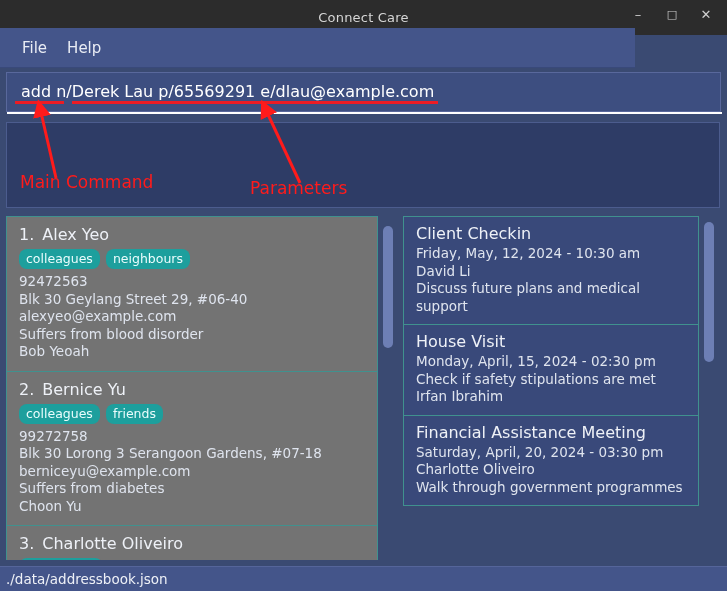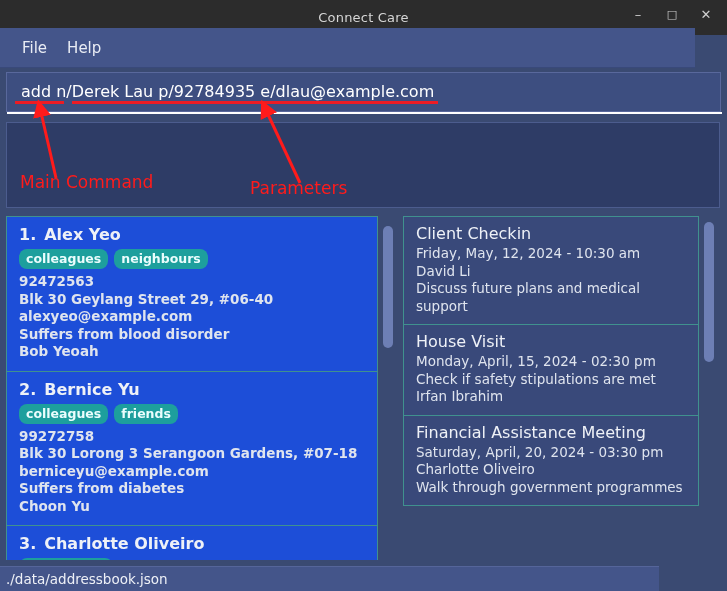--- a/index.html
+++ b/index.html
@@ -30,21 +30,21 @@
   }
   .winbtn {
     width: 34px; height: 28px;
     display: flex; align-items: center; justify-content: center;
     color: #cfcfcf; font-size: 13px; line-height: 1;
   }
   .winbtn.sq { font-size: 11px; }
 
   
   .menubar {
-    position: absolute; left: 0; top: 28px; width: 695px; height: 40px;
+    position: absolute; left: 0; top: 28px; width: 635px; height: 40px;
     background: #44558a;
     border-bottom: 1px solid #39497a;
     display: flex; align-items: center; padding-left: 12px;
   }
   .menuitem {
     color: #e9ecf4; font-size: 15px; padding: 4px 10px;
   }
 
   
   .cmdwrap {
@@ -104,24 +104,23 @@
   .listbox {
     position: absolute; left: 0; top: 0; bottom: 0;
     overflow: hidden;
   }
   .panel-left .listbox  { width: 372px; }
   .panel-right .listbox { width: 296px; }
 
   
   .card {
     border: 1px solid #40918e;
-    background: #1d4ed8;
+    background: #737373;
     padding: 8px 12px 10px 12px;
     margin-bottom: -1px;
-    font-weight: bold;
   }
   .card .pname {
     color: #eef1f7; font-size: 16px; margin-bottom: 5px;
   }
   .card .pname .idx { margin-right: 8px; }
   .tags { display: flex; gap: 6px; margin-bottom: 4px; }
   .tag {
     background: #1d9f9d; color: #eafdfd;
     font-size: 12.5px; padding: 2px 7px 3px 7px; border-radius: 8px;
   }
@@ -150,21 +149,21 @@
   }
   .sbthumb {
     position: absolute; left: 1px; width: 10px;
     background: #6d7fb5; border-radius: 5px;
   }
   .panel-left  .sbtrack { left: 376px; }
   .panel-right .sbtrack { left: 300px; }
 
   
   .statusbar {
-    position: absolute; left: 0; top: 566px; width: 659px; height: 25px;
+    position: absolute; left: 0; top: 566px; width: 727px; height: 25px;
     background: #44558a;
     border-top: 1px solid #55659a;
     display: flex; align-items: center; padding-left: 6px;
   }
   .statusbar .path { color: #eef1f7; font-size: 13.5px; }
 </style>
 </head>
 <body>
 
 <div id="app">
@@ -177,21 +176,21 @@
       <div class="winbtn">✕</div>
     </div>
   </div>
 
   <div class="menubar">
     <div class="menuitem">File</div>
     <div class="menuitem">Help</div>
   </div>
 
   <div class="cmdwrap">
-    <div class="cmdtext" title="Enter command here...">add n/Derek Lau p/92784935 e/dlau@example.com</div>
+    <div class="cmdtext" title="Enter command here...">add n/Derek Lau p/65569291 e/dlau@example.com</div>
   </div>
   <div class="ul-main"></div>
   <div class="ul-params"></div>
 
   <div class="resultpanel">
     <span></span>
   </div>
 
   <svg class="anno-svg" viewBox="0 0 727 100">
     <defs>

